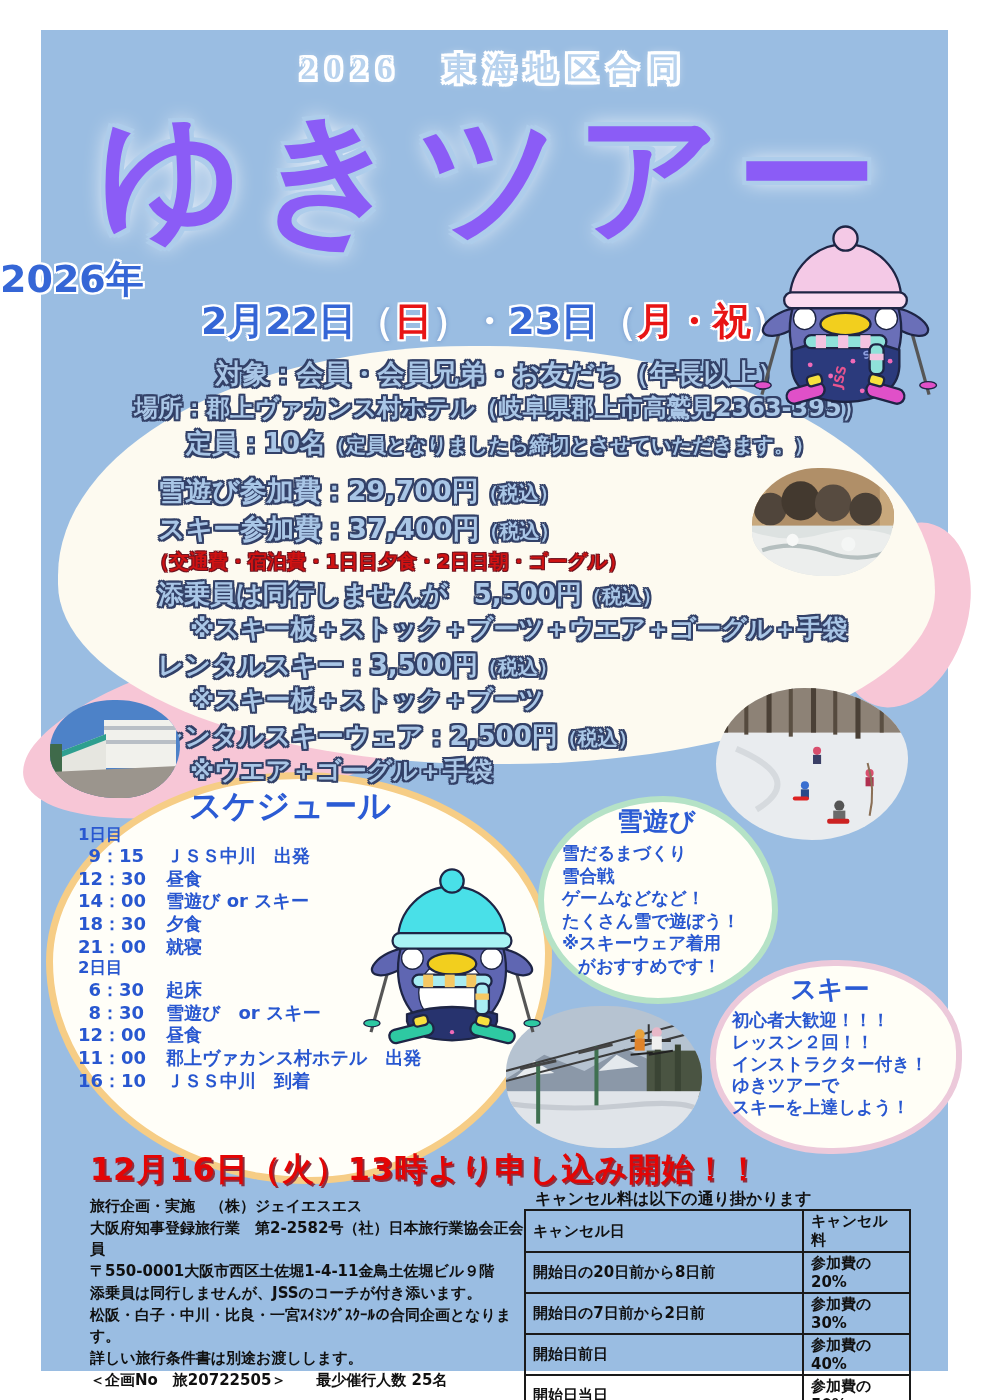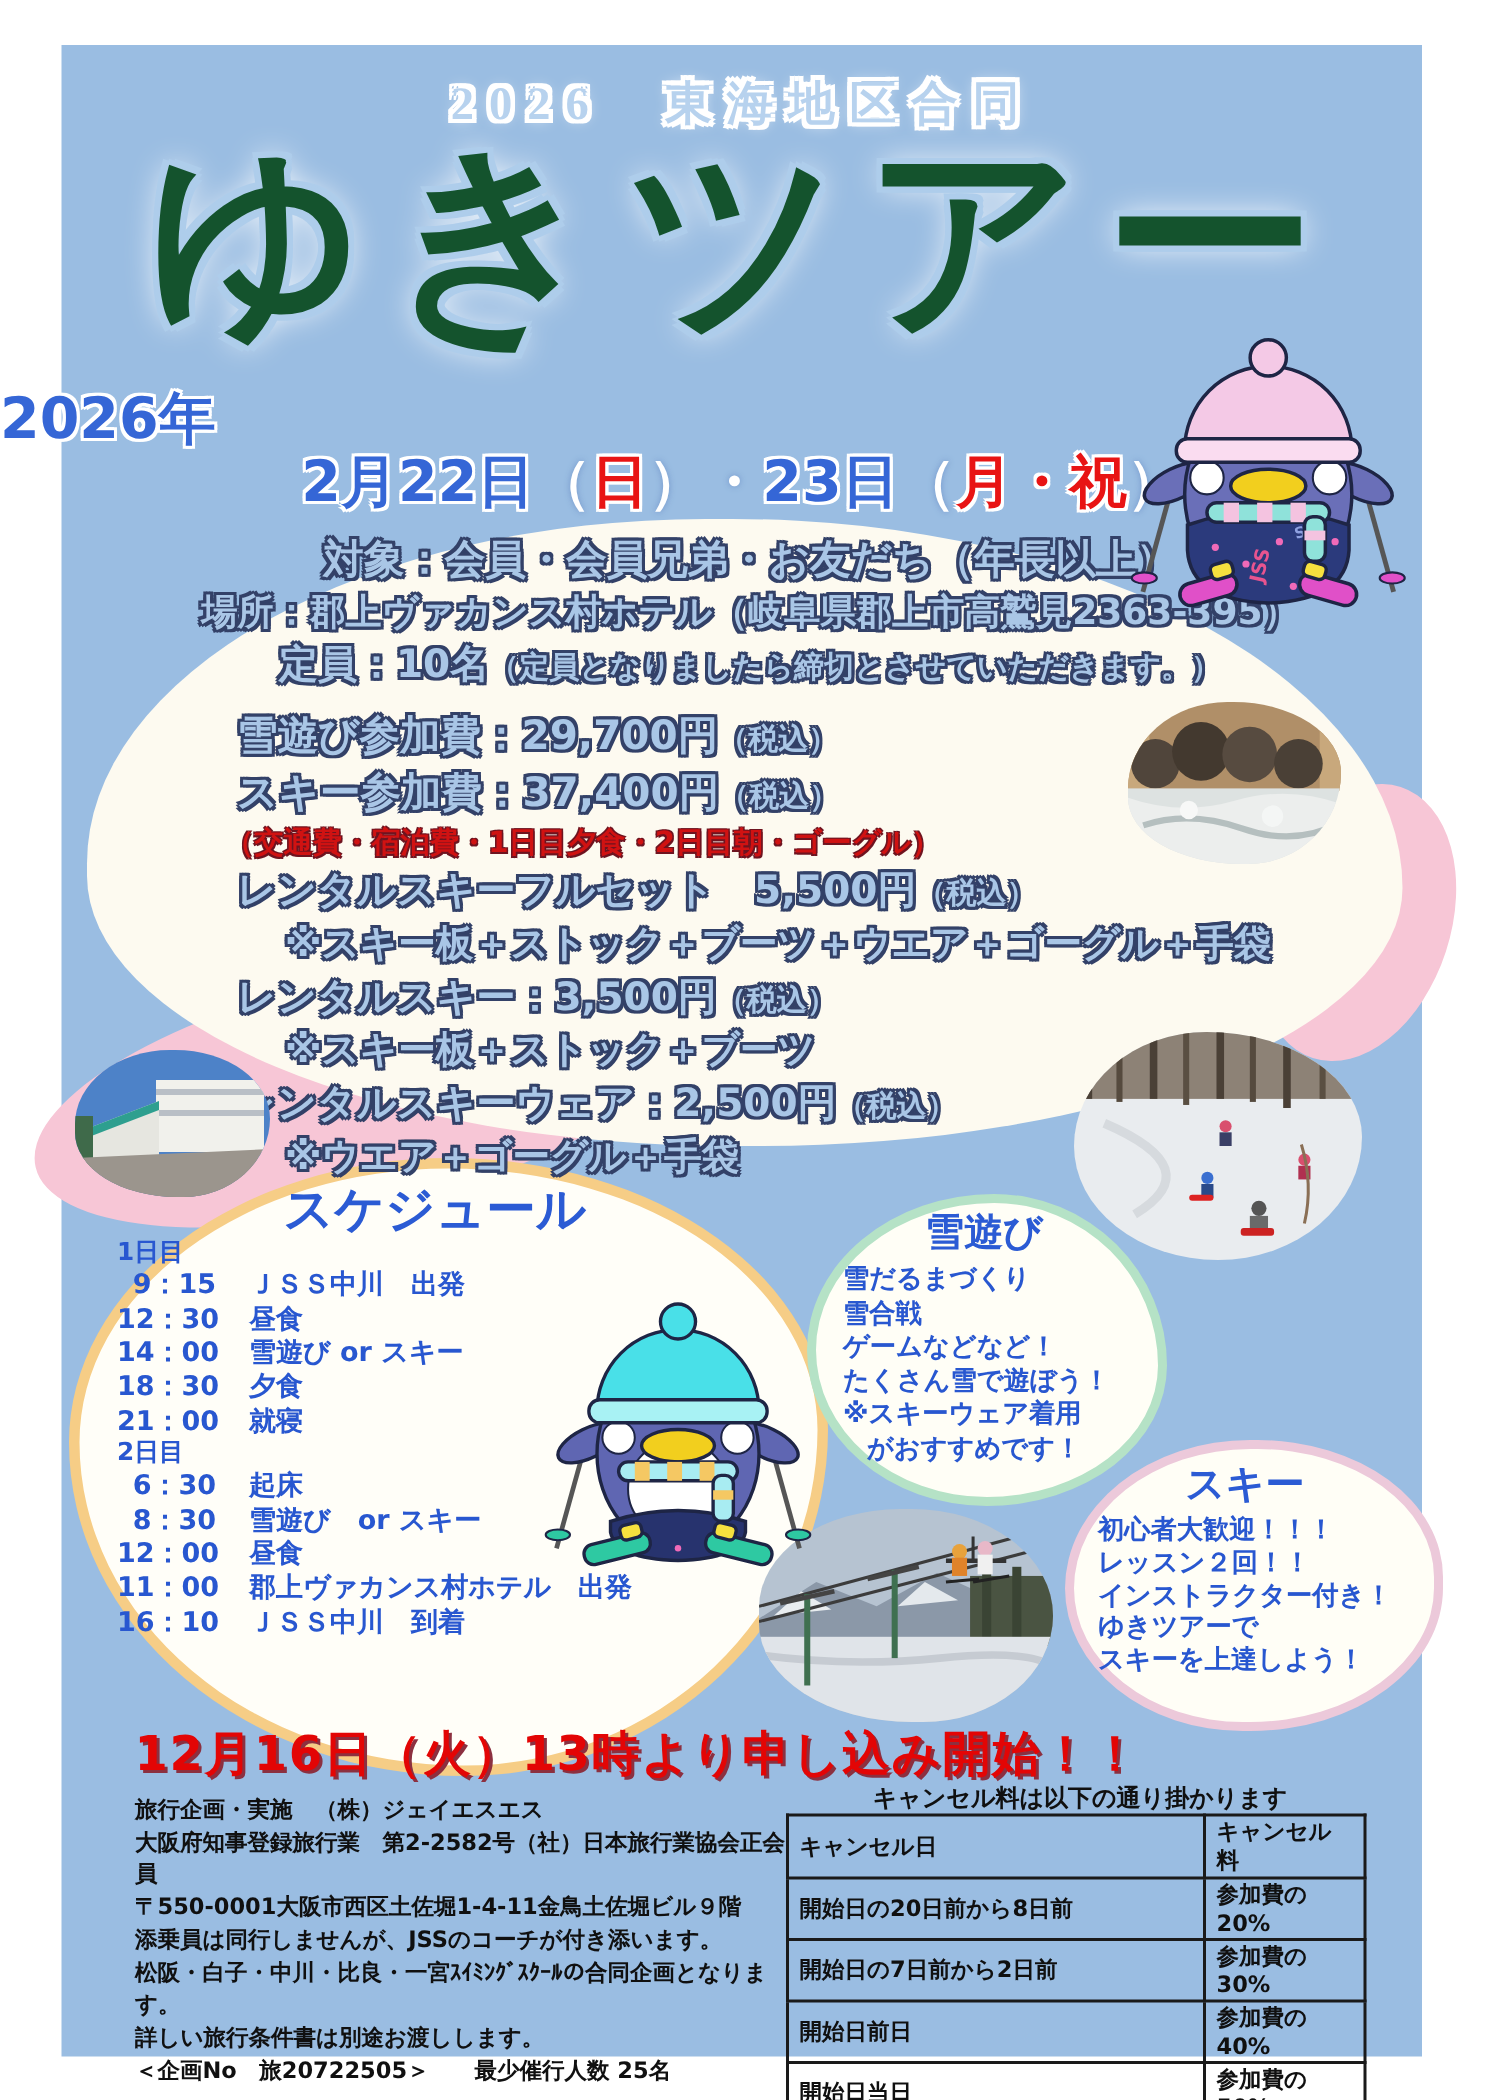--- a/index.html
+++ b/index.html
@@ -8,22 +8,22 @@
     font-family:"DejaVu Sans",sans-serif;font-weight:bold;
   }
   .abs{position:absolute;}
   
   .poster-bg{left:41px;top:30px;width:907px;height:1341px;background:#9abde2;z-index:0;}
   
   .region-line{left:0;top:48px;width:990px;text-align:center;font-size:31px;letter-spacing:10px;
     color:#b7d2ee;z-index:3;
     text-shadow:-3px -3px 0 #fff,0 -3px 0 #fff,3px -3px 0 #fff,-3px 0 0 #fff,3px 0 0 #fff,
       -3px 3px 0 #fff,0 3px 0 #fff,3px 3px 0 #fff,0 0 10px #fff;font-family:Liberation Serif, serif;}
-  .big-title{left:0;top:78px;width:990px;text-align:center;font-size:142px;line-height:1.15;
-    letter-spacing:14px;color:#14532d;z-index:3;
+  .big-title{left:0;top:94px;width:990px;text-align:center;font-size:142px;line-height:1.15;
+    letter-spacing:14px;color:#8b5cf6;z-index:3;
     text-shadow:-4px -4px 0 #aecdeb,0 -4px 0 #aecdeb,4px -4px 0 #aecdeb,-4px 0 0 #aecdeb,
       4px 0 0 #aecdeb,-4px 4px 0 #aecdeb,0 4px 0 #aecdeb,4px 4px 0 #aecdeb,0 0 22px #ffffff;}
   .date-year{left:0;top:254px;width:990px;text-align:left;font-size:38px;color:#3566d6;z-index:3;
     text-shadow:-2px -2px 0 #fff,0 -2px 0 #fff,2px -2px 0 #fff,-2px 0 0 #fff,2px 0 0 #fff,
       -2px 2px 0 #fff,0 2px 0 #fff,2px 2px 0 #fff;}
   .date-line{left:0;top:296px;width:990px;text-align:center;font-size:38px;z-index:3;
     text-shadow:-2px -2px 0 #fff,0 -2px 0 #fff,2px -2px 0 #fff,-2px 0 0 #fff,2px 0 0 #fff,
       -2px 2px 0 #fff,0 2px 0 #fff,2px 2px 0 #fff;}
   .dt-blue{color:#3566d6;}
   .dt-red{color:#e81414;}
@@ -77,21 +77,21 @@
   .indent1{padding-left:16px;}
   
   .mascot{z-index:6;}
   .mascot svg{display:block;width:100%;height:100%;}
   .peng-pink{left:748px;top:220px;width:195px;height:195px;}
   .peng-cyan{left:362px;top:860px;width:180px;height:195px;}
   
   .announce{left:85px;top:1148px;width:680px;text-align:center;font-size:32px;color:#e30505;
     letter-spacing:1px;z-index:5;text-shadow:2px 2px 0 #8c3040;}
   .agency{left:90px;top:1196px;width:445px;z-index:5;color:#101010;font-size:15px;line-height:21.7px;}
-  .cancel-cap{left:535px;top:1189px;width:370px;text-align:center;font-size:16px;color:#101010;z-index:5;}
+  .cancel-cap{left:535px;top:1189px;width:370px;text-align:left;font-size:16px;color:#101010;z-index:5;}
   .cancel-tbl{left:524px;top:1209px;width:387px;z-index:5;border-collapse:collapse;
     font-size:15px;color:#101010;font-weight:bold;}
   .cancel-tbl th,.cancel-tbl td{border:2px solid #1a1a1a;text-align:left;padding:1px 7px;height:22px;}
   .cancel-tbl .c1{width:262px;}
 </style>
 </head>
 <body>
 
 <div class="abs poster-bg"></div>
 
@@ -104,21 +104,21 @@
 <div class="abs date-line"><span class="dt-blue">2月22日</span><span class="dt-white">（</span><span class="dt-red">日</span><span class="dt-white">）・</span><span class="dt-blue">23日</span><span class="dt-white">（</span><span class="dt-red">月・祝</span><span class="dt-white">）</span></div>
 
 <div class="abs blob-cream"></div>
 <div class="abs offer-box">
   <div class="ln ln1 ln-c">対象：会員・会員兄弟・お友だち（年長以上）</div>
   <div class="ln ln2 ln-c">場所：郡上ヴァカンス村ホテル（岐阜県郡上市高鷲見2363-395）</div>
   <div class="ln ln3 ln-c"><span>定員：10名</span><span class="note-sm">（定員となりましたら締切とさせていただきます。）</span></div>
   <div class="ln price"><span>雪遊び参加費：29,700円</span><span class="note-sm">（税込）</span></div>
   <div class="ln price"><span>スキー参加費：37,400円</span><span class="note-sm">（税込）</span></div>
   <div class="red-ln">（交通費・宿泊費・1日目夕食・2日目朝・ゴーグル）</div>
-  <div class="ln rental"><span>レンタルスキーフルセット　5,500円</span><span class="note-sm">（税込）</span></div>
+  <div class="ln rental"><span>添乗員は同行しませんが　5,500円</span><span class="note-sm">（税込）</span></div>
   <div class="ln detail">※スキー板＋ストック＋ブーツ＋ウエア＋ゴーグル＋手袋</div>
   <div class="ln rental"><span>レンタルスキー：3,500円</span><span class="note-sm">（税込）</span></div>
   <div class="ln detail">※スキー板＋ストック＋ブーツ</div>
   <div class="ln rental"><span>レンタルスキーウェア：2,500円</span><span class="note-sm">（税込）</span></div>
   <div class="ln detail">※ウエア＋ゴーグル＋手袋</div>
 </div>
 
 <div class="abs photo ph-onsen">
   <svg viewBox="0 0 140 105" preserveAspectRatio="none">
     <rect width="140" height="58" fill="#b08f68"></rect>

